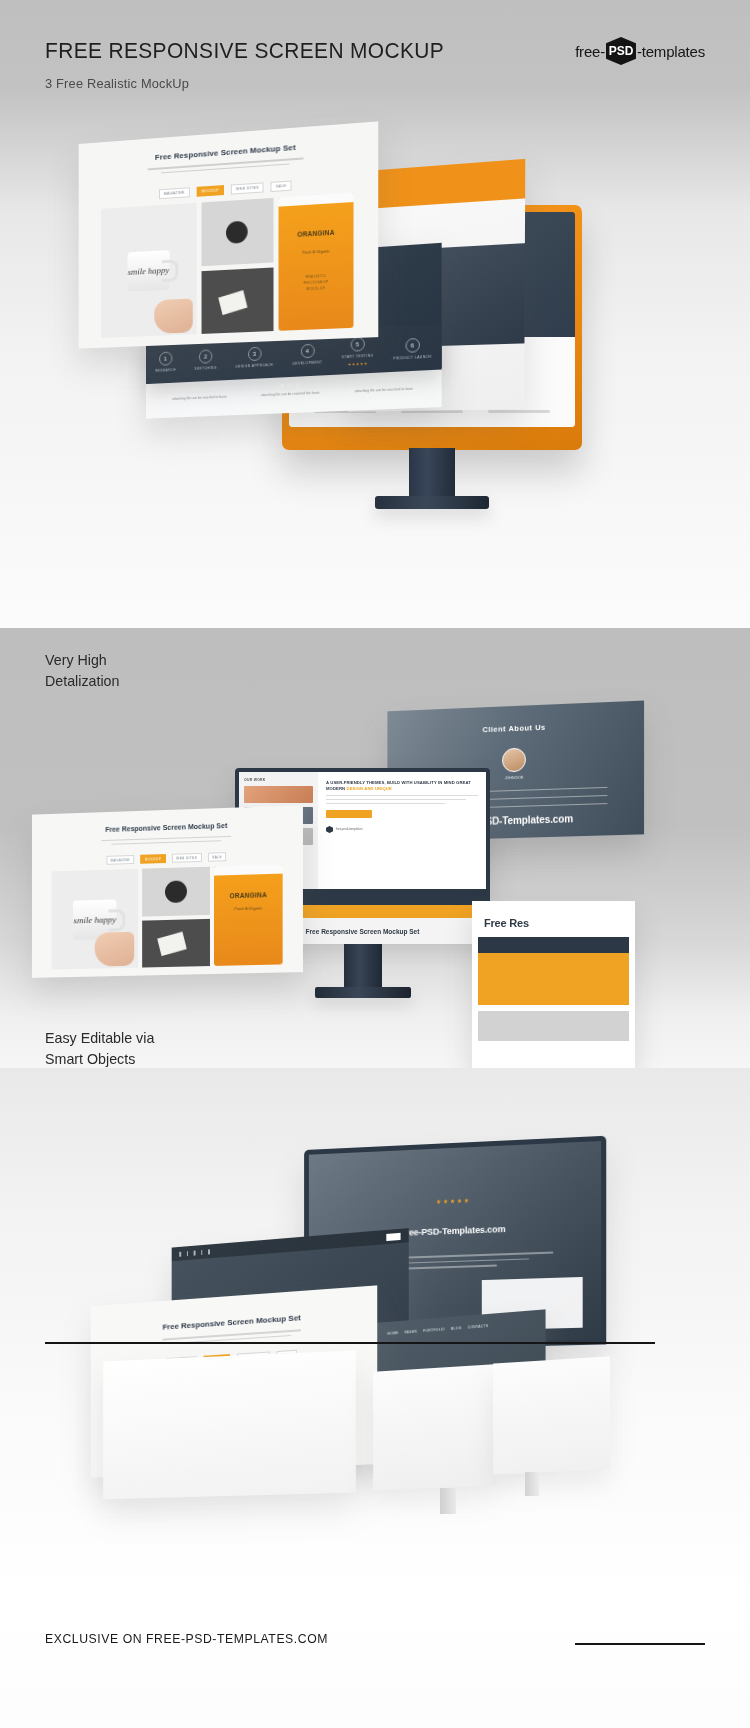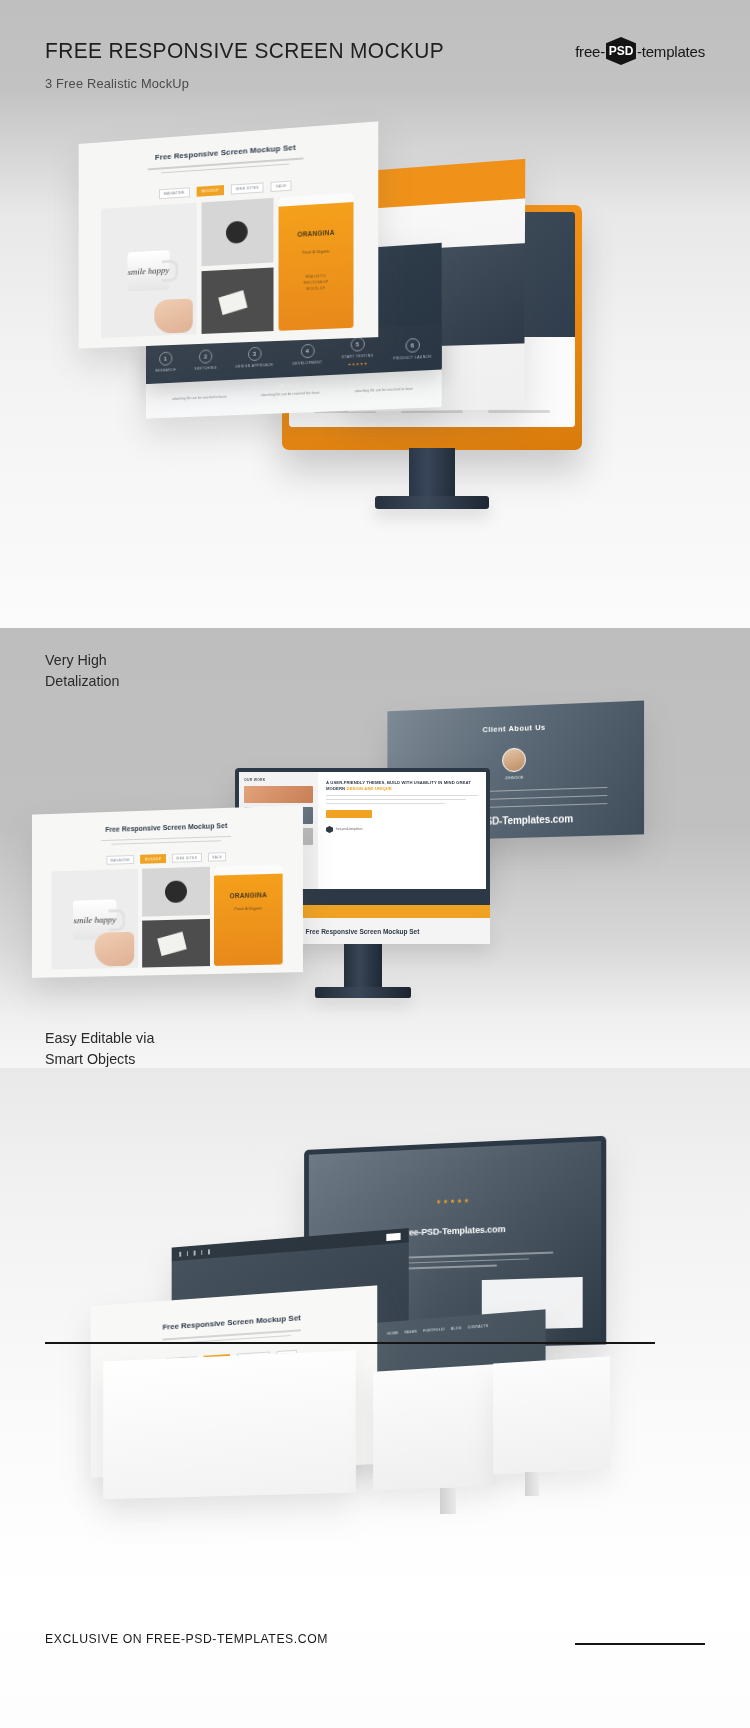--- a/index.html
+++ b/index.html
@@ -600,20 +600,26 @@
       <div class="cellB"></div>
       <div class="cellC"></div>
       <div class="cellD">
         <div class="lid"></div>
         <div class="brand">ORANGINA</div>
         <div class="sub">Fresh &amp; Organic</div>
       </div>
     </div>
   </div>
 
+  <div class="s2-right">
+    <div class="t">Free Res</div>
+    <div class="b1"></div>
+    <div class="b2"></div>
+    <div class="b3"></div>
+  </div>
 
   <div class="s2-h2">
     <div>Easy Editable via</div>
     <div>Smart Objects</div>
   </div>
 </div>
 
 <div class="sec3">
 
   <div class="s3-lap">

